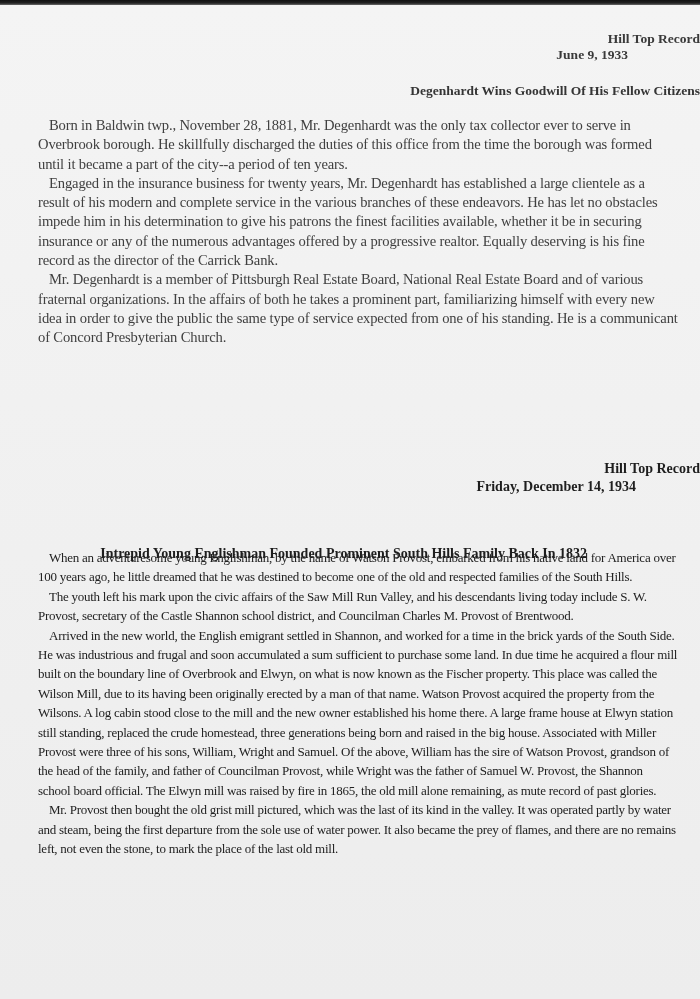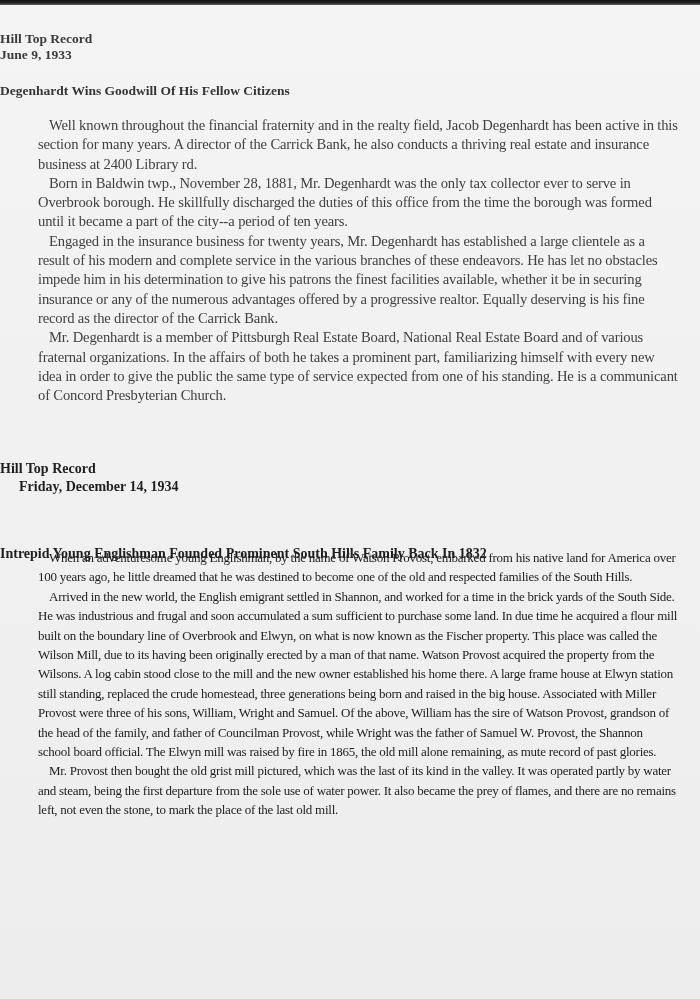--- a/index.html
+++ b/index.html
@@ -28,28 +28,28 @@
       width: 700px;
       height: 994px;
       background: linear-gradient(to bottom, #f4f4f4 0%, #f1f1f1 40%, #ededed 100%);
     }
     .article {
       position: absolute;
       left: 0;
       width: 700px;
     }
     .masthead {
-      text-align: left;
+      text-align: right;
       font-weight: bold;
       font-size: 13.5px;
       line-height: 16px;
       color: #3a3a3a;
     }
     .headline {
-      text-align: left;
+      text-align: right;
       font-weight: bold;
       font-size: 13.5px;
       line-height: 16px;
       color: #353535;
     }
     .body-text {
       position: absolute;
       left: 38px;
       width: 640px;
       font-size: 14.6px;
@@ -76,32 +76,32 @@
 <div class="scan-edge"></div>
 
 <div class="page">
 
   <section class="article" id="article-1" style="top:0;">
     <div class="masthead" style="position:absolute; left:0; width:700px; top:26px;">Hill Top Record</div>
     <div class="masthead" style="position:absolute; left:0; width:628px; top:42px;">June 9, 1933</div>
     <div class="headline" style="position:absolute; left:0; width:700px; top:78px;">Degenhardt Wins Goodwill Of His Fellow Citizens</div>
 
     <div class="body-text" style="top:111px;">
-      <p>Well known throughout the financial fraternity and in the realty field, Jacob Degenhardt has been active in this section for many years.  A director of the Carrick Bank, he also conducts a thriving real estate and insurance business at 2400 Library rd.</p>
       <p>Born in Baldwin twp., November 28, 1881, Mr. Degenhardt was the only tax collector ever to serve in Overbrook borough.  He skillfully discharged the duties of this office from the time the borough was formed until it became  a part of the city--a period of ten years.</p>
       <p>Engaged in the insurance business for twenty years, Mr. Degenhardt has established a large clientele as a result of his modern and complete service in the various branches of these endeavors.  He has let no obstacles impede him in his determination to give his patrons the finest facilities available, whether it be in securing insurance or any of the numerous advantages offered by a progressive realtor.  Equally deserving is his fine record as the director of the Carrick Bank.</p>
       <p>Mr. Degenhardt is a member of  Pittsburgh Real Estate Board, National Real Estate Board and of various fraternal organizations.  In the affairs of both he takes a prominent part, familiarizing himself with every new idea in order to give the public the same type of service expected from one of his standing.  He is a communicant of Concord Presbyterian Church.</p>
     </div>
   </section>
 
   <section class="article" id="article-2" style="top:0;">
     <div class="masthead" style="position:absolute; left:0; width:700px; top:456px;">Hill Top Record</div>
-    <div class="masthead" style="position:absolute; left:0; width:636px; top:474px;padding-left:19px;">Friday, December 14, 1934</div>
+    <div class="masthead" style="position:absolute; left:0; width:636px; top:474px;">Friday, December 14, 1934</div>
     <div class="headline" style="position:absolute; left:0; width:587px; top:509px;margin-top:32px;">Intrepid Young Englishman Founded Prominent South Hills Family Back In 1832</div>
 
     <div class="body-text" style="top:543px;">
       <p>When an adventuresome young Englishman, by the name of Watson Provost, embarked from his native land for America over 100 years ago, he little dreamed that he was destined to become one of the old and respected families of the South Hills.</p>
+      <p>The youth left his mark upon the civic affairs of the Saw Mill Run Valley, and his descendants living today include S. W. Provost, secretary of the Castle Shannon school district, and Councilman Charles M. Provost of Brentwood.</p>
       <p>Arrived in the new world, the English emigrant settled in Shannon, and worked for a time in the brick yards of the South Side.  He was industrious and frugal and soon accumulated a sum sufficient to purchase some land.  In due time he acquired a flour mill built on the boundary line of Overbrook and Elwyn, on what is now known as the Fischer property. This place was called the Wilson Mill, due to its having been originally erected by a man of that name.  Watson Provost acquired the property from the Wilsons.  A log cabin stood close to the mill and the new owner established his home there.  A large frame house at Elwyn station still standing, replaced the crude homestead, three generations being born and raised in the big house.  Associated with Miller Provost were three of his sons, William, Wright and Samuel.  Of the above, William has the sire of Watson Provost, grandson of the head of the family, and father of Councilman Provost, while Wright was the father of Samuel W. Provost, the Shannon school board official.  The Elwyn mill was raised by fire in 1865, the old mill alone remaining, as mute record of past glories.</p>
       <p>Mr. Provost then bought the old grist mill pictured, which was the last of its kind in the valley.  It was operated partly by water and steam, being the first departure from the sole use of water power.  It also became the prey of flames, and there are no remains left, not even the stone, to mark the place of the last old mill.</p>
     </div>
   </section>
 
 </div>
 
 </body></html>

